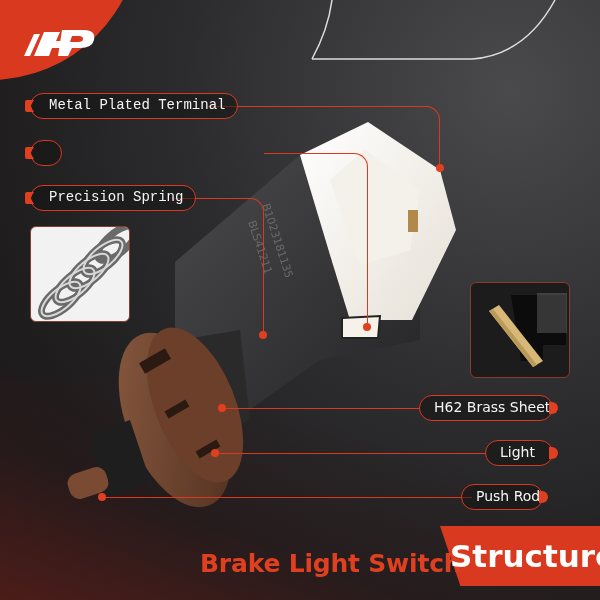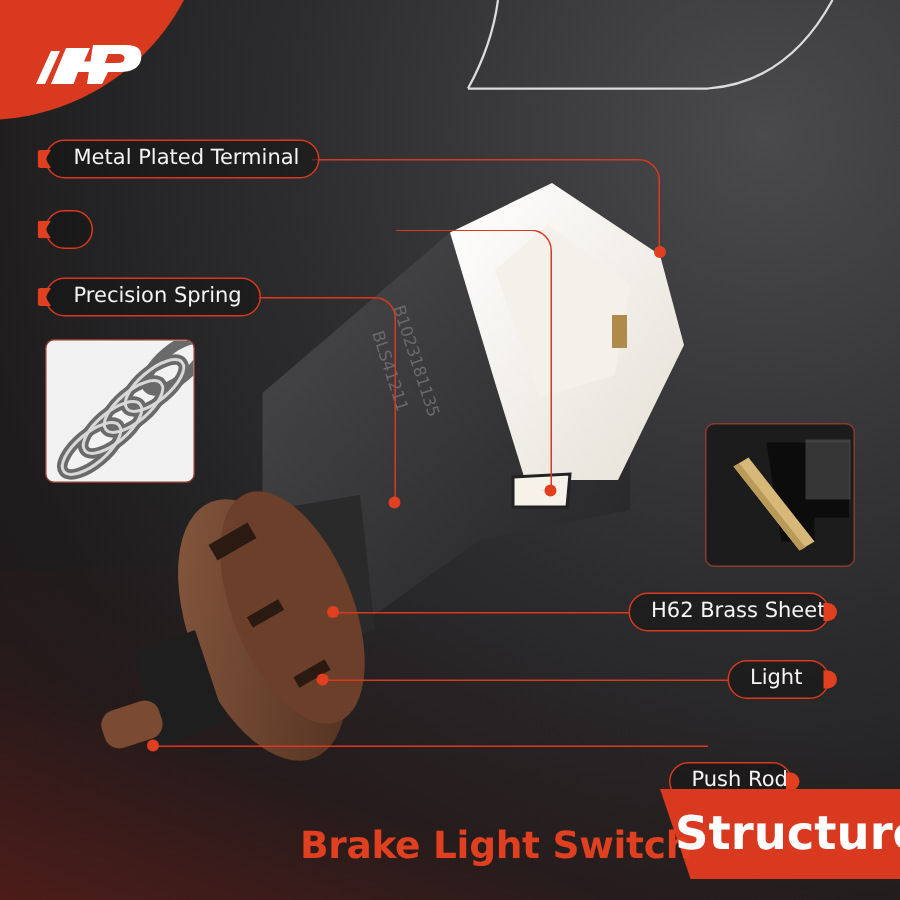--- a/index.html
+++ b/index.html
@@ -21,21 +21,21 @@
     .logo-mark { position: absolute; left: 20px; top: 26px; width: 80px; height: 30px; }
     .deco-outline { position: absolute; left: 300px; top: 0; width: 270px; height: 70px; }
 
     .label {
       position: absolute; height: 26px;
       border: 1.5px solid #d9391e; border-radius: 14px;
       background: rgba(20,20,20,0.55);
       color: #f4f4f4; font-size: 14px; line-height: 23px;
       white-space: nowrap;
     }
-    .label.left { padding: 0 12px 0 18px; }
+    .label.left { padding: 0 12px 0 18px; font-family: Liberation Mono, monospace; }
     .label.right { padding: 0 18px 0 14px; text-align: center; }
     .tab {
       position: absolute; top: 6px; width: 9px; height: 12px; background: #e0401f;
     }
     .label.left .tab { left: -6px; clip-path: polygon(0 0, 100% 0, 60% 50%, 100% 100%, 0 100%); border-radius: 2px 0 0 2px; }
     .label.right .tab { right: -6px; border-radius: 0 6px 6px 0; }
 
     .leader { position: absolute; border-color: #d9391e; border-style: solid; border-width: 0; }
     .dot { position: absolute; width: 8px; height: 8px; border-radius: 50%; background: #e0401f; }
 
@@ -175,20 +175,20 @@
 </div>
 
 <div class="label right" style="left:419px; top:395px; width:134px;">
   <span class="tab"></span>
   <span>H62 Brass Sheet</span>
 </div>
 <div class="label right" style="left:485px; top:440px; width:68px;">
   <span class="tab"></span>
   <span>Light</span>
 </div>
-<div class="label right" style="left:446px; top:484px; width:82px;margin-top:24px;">
+<div class="label right" style="left:461px; top:484px; width:82px;">
   <span class="tab"></span>
   <span>Push Rod</span>
 </div>
 
 <div class="title-bg"></div>
 <div class="title">Brake Light Switch</div>
 <div class="title-white">Structure</div>
 
 </body></html>

